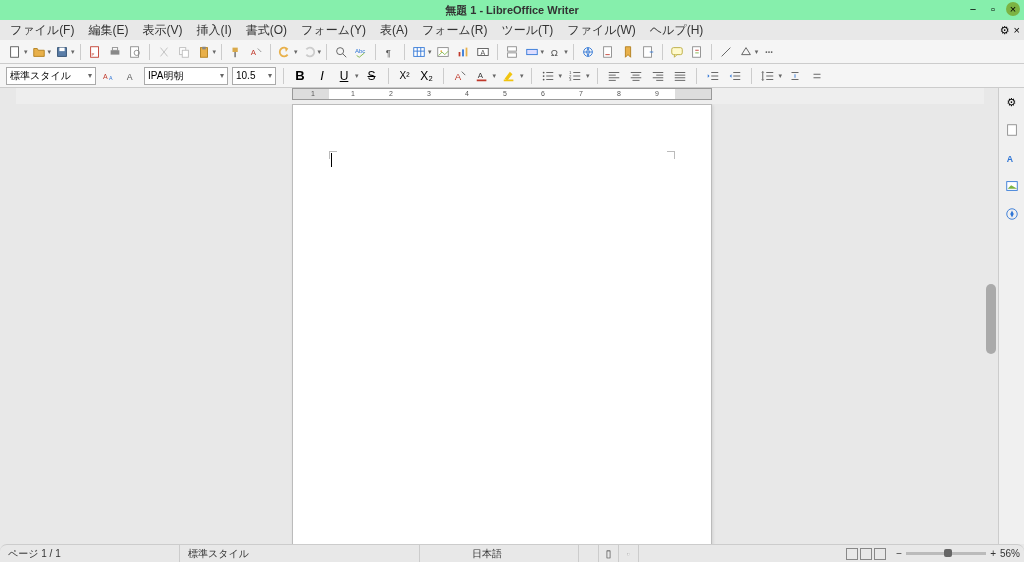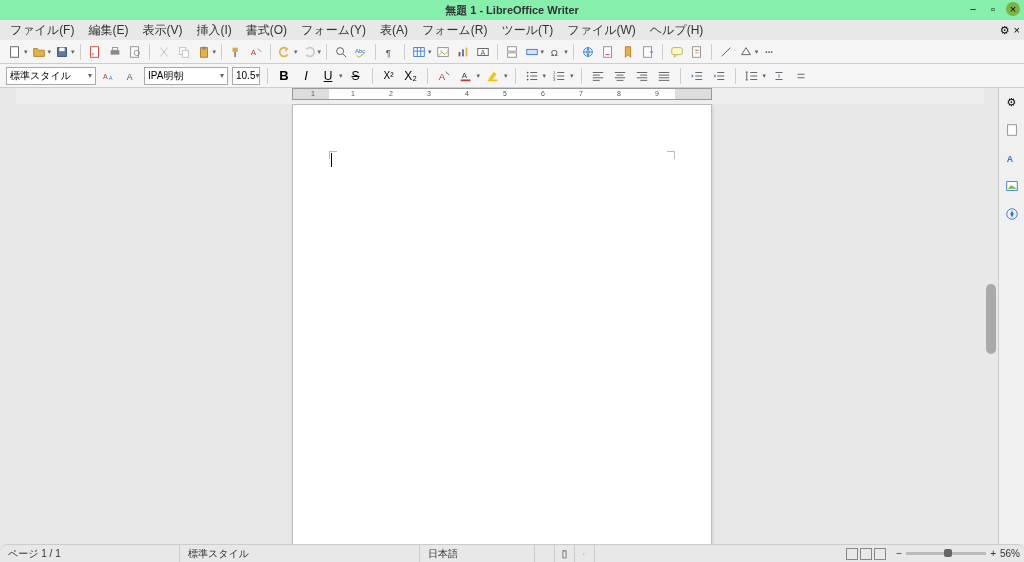--- a/index.html
+++ b/index.html
@@ -17,21 +17,21 @@
 
 .toolbar { height: 24px; background: #f5f5f5; border-bottom: 1px solid #ccc; display: flex; align-items: center; padding: 0 6px; gap: 2px; }
 .tb-btn { width: 18px; height: 18px; display: flex; align-items: center; justify-content: center; cursor: pointer; border-radius: 2px; }
 .tb-sep { width: 1px; height: 16px; background: #ccc; margin: 0 3px; }
 .dd-arrow { font-size: 7px; margin-left: -2px; color: #666; cursor: pointer; }
 
 .formatbar { height: 24px; background: #f5f5f5; border-bottom: 1px solid #ccc; display: flex; align-items: center; padding: 0 6px; gap: 4px; }
 .combo { height: 18px; background: #fff; border: 1px solid #aaa; display: flex; align-items: center; padding: 0 3px; font-size: 10px; }
 .combo-style { width: 90px; }
 .combo-font { width: 84px; }
-.combo-size { width: 28px; }
+.combo-size { width: 44px; }
 .combo-dd { font-size: 8px; margin-left: auto; cursor: pointer; color: #666; }
 
 .workarea { position: absolute; top: 88px; bottom: 18px; left: 0; right: 26px; background: #e8e8e8; }
 .ruler-h { height: 16px; background: #eee; margin-left: 16px; margin-right: 14px; position: relative; }
 .ruler-inner { position: absolute; left: 276px; width: 420px; height: 12px; background: #fff; border: 1px solid #999; top: 0; font-size: 7px; }
 .ruler-shade-l { position: absolute; left: 0; width: 36px; height: 100%; background: #ddd; }
 .ruler-shade-r { position: absolute; right: 0; width: 36px; height: 100%; background: #ddd; }
 .ruler-num { position: absolute; font-size: 7px; color: #555; top: 1px; }
 
 .canvas { position: absolute; top: 16px; bottom: 0; left: 16px; right: 14px; overflow: hidden; background: #e8e8e8; }
@@ -44,21 +44,21 @@
 .vscroll-thumb { position: absolute; left: 2px; width: 10px; top: 180px; height: 70px; background: #aaa; border-radius: 5px; }
 
 .sidebar { position: absolute; right: 0; top: 88px; bottom: 18px; width: 26px; background: #f0f0f0; border-left: 1px solid #ccc; display: flex; flex-direction: column; align-items: center; padding-top: 4px; gap: 8px; }
 .sb-btn { width: 20px; height: 20px; display: flex; align-items: center; justify-content: center; cursor: pointer; }
 
 .statusbar { position: absolute; bottom: 0; left: 0; right: 0; height: 18px; background: #e8e8e8; border-top: 1px solid #ccc; display: flex; align-items: center; font-size: 10px; color: #333; border-radius: 7px; }
 .st-cell { padding: 0 8px; border-right: 1px solid #ccc; height: 100%; display: flex; align-items: center; }
 .st-cell.w1 { width: 180px; }
 .st-cell.w2 { width: 165px; }
 .st-cell.w3 { width: 240px; }
-.st-cell.w4 { width: 115px; }
+.st-cell.w4 { width: 115px; margin-left: 44px; }
 .st-cell.w5 { width: 20px; justify-content: center; }
 .zoom-area { margin-left: auto; display: flex; align-items: center; gap: 4px; padding-right: 4px; }
 .zoom-slider { width: 80px; height: 3px; background: #bbb; position: relative; }
 .zoom-handle { position: absolute; left: 38px; top: -3px; width: 8px; height: 8px; background: #666; border-radius: 2px; }
 .view-icons { display: flex; gap: 2px; margin-right: 6px; }
 .vi { width: 12px; height: 12px; border: 1px solid #888; }
 
 svg { width: 14px; height: 14px; }
 </style>
 </head>

